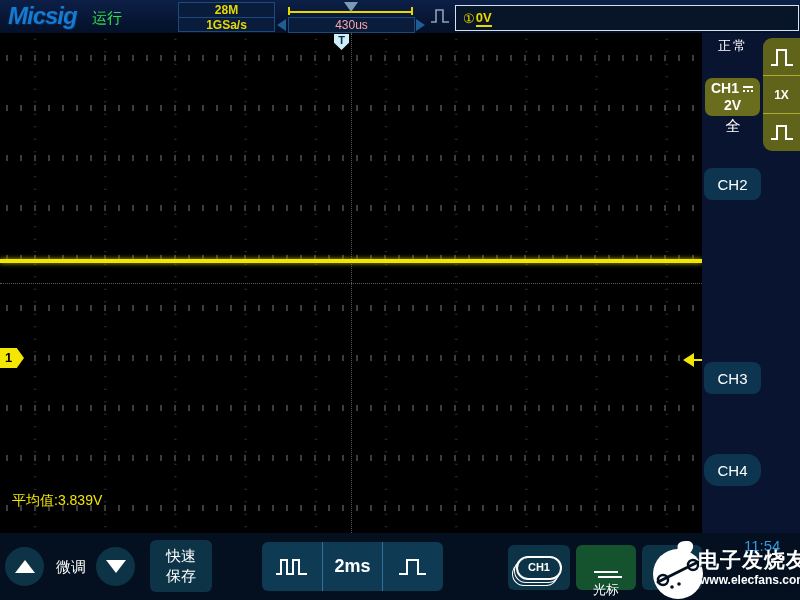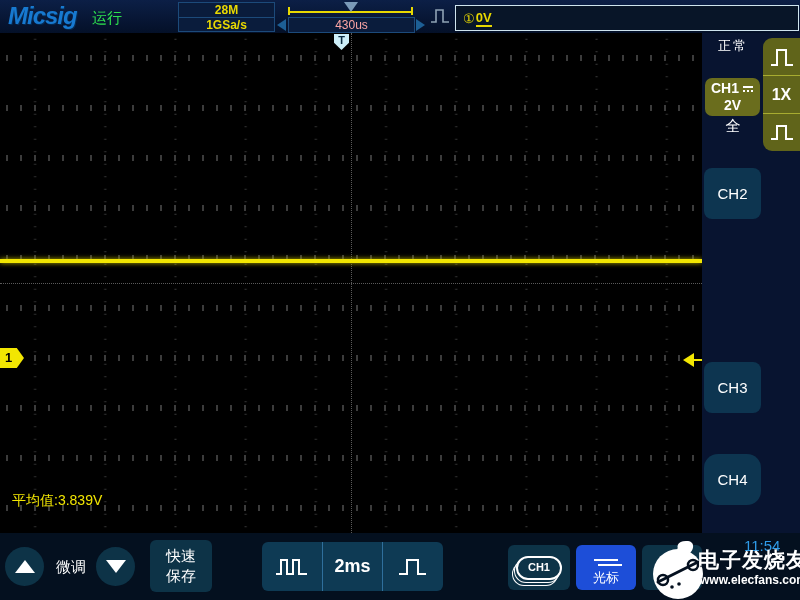--- a/index.html
+++ b/index.html
@@ -45,41 +45,41 @@
 
   
   .sidebar{left:702px;top:33px;width:98px;height:500px;background:#081430;}
   .mode{left:0;top:4px;width:62px;text-align:center;color:#fff;font-size:13px;letter-spacing:2px;}
   .ch1box{left:3px;top:45px;width:55px;height:38px;background:#6a6d1d;border-radius:7px;color:#fff;font-weight:bold;font-size:14px;text-align:center;padding-top:2px;box-sizing:border-box;line-height:17px;}
   .bwicon{display:inline-block;vertical-align:middle;margin-left:3px;}
   .quan{left:0;top:84px;width:62px;text-align:center;color:#fff;font-size:15px;}
   .probepanel{left:61px;top:5px;width:37px;height:113px;background:#60641a;border-radius:9px 0 0 9px;display:flex;flex-direction:column;align-items:center;}
   .probeseg{flex:1;display:flex;align-items:center;justify-content:center;width:100%;}
   .probediv{width:100%;height:1px;background:#a8ac30;}
-  .probetxt{color:#fff;font-size:16px;font-weight:bold;}
-  .sbtn{left:2px;width:57px;height:51px;background:#0d3550;border-radius:8px;color:#fff;font-size:15px;display:flex;align-items:center;justify-content:center;}
+  .probetxt{color:#fff;font-size:12px;font-weight:bold;}
+  .sbtn{left:2px;width:57px;height:32px;background:#0d3550;border-radius:8px;color:#fff;font-size:15px;display:flex;align-items:center;justify-content:center;}
   .btn-ch2{top:135px;} .btn-ch3{top:329px;} .btn-ch4{top:421px;border-radius:14px;}
   .levelbtn{left:2px;top:221px;width:57px;height:57px;border-radius:50%;background:#0d3550;color:#fff;font-size:15px;display:flex;align-items:center;justify-content:center;}
   .chev{left:20px;}
 
   
   .bottombar{left:0;top:533px;width:800px;height:67px;background:#04101f;}
   .circbtn{top:14px;width:39px;height:39px;border-radius:50%;background:#0d3347;display:flex;align-items:center;justify-content:center;}
   .cup{left:5px;} .cdown{left:96px;}
   .tri-up{width:0;height:0;border-left:10px solid transparent;border-right:10px solid transparent;border-bottom:13px solid #fff;}
   .tri-down{width:0;height:0;border-left:10px solid transparent;border-right:10px solid transparent;border-top:13px solid #fff;}
   .finetune{left:46px;top:25px;width:50px;text-align:center;color:#fff;font-size:15px;}
   .quicksave{left:150px;top:7px;width:62px;height:52px;background:#0d3347;border-radius:6px;color:#fff;font-size:15px;text-align:center;display:flex;flex-direction:column;align-items:center;justify-content:center;line-height:20px;}
   .tbgroup{left:262px;top:9px;width:181px;height:49px;background:#0e3a54;border-radius:6px;display:flex;}
   .tbseg{flex:1;display:flex;align-items:center;justify-content:center;color:#fff;font-size:18px;font-weight:bold;}
   .tbseg.mid{border-left:1px solid #2f6f9c;border-right:1px solid #2f6f9c;}
   .ch1btn{left:508px;top:12px;width:62px;height:45px;background:#0d3347;border-radius:6px;display:flex;align-items:center;justify-content:center;}
   .pill{width:42px;height:20px;border:2px solid #fff;border-radius:12px;background:#0d3347;color:#fff;font-size:11px;font-weight:bold;text-align:center;line-height:19px;
         box-shadow:-2px 3px 0 -1px #0d3347,-2px 3px 0 0 #fff,-4px 6px 0 -1px #0d3347,-4px 6px 0 0 #fff;}
-  .cursorbtn{left:576px;top:12px;width:60px;height:45px;background:#1d4ed8;border-radius:6px;color:#fff;text-align:center;box-sizing:border-box;padding-top:11px;}
+  .cursorbtn{left:576px;top:12px;width:60px;height:45px;background:#14532d;border-radius:6px;color:#fff;text-align:center;box-sizing:border-box;padding-top:23px;}
   .curline{width:24px;height:2px;background:#fff;margin:3px auto 0;}
   .curline.b{width:24px;margin-left:22px;}
   .curlabel{font-size:13px;margin-top:3px;}
   .hidbtn{left:642px;top:12px;width:60px;height:45px;background:#0d3347;border-radius:6px;}
   .clock{left:744px;top:4px;color:#2f9be8;font-size:15px;}
   .wm{left:648px;top:540px;width:152px;height:60px;z-index:5;}
   .wmtext{position:absolute;left:50px;top:6px;color:#fff;font-weight:bold;font-size:21px;letter-spacing:1px;text-shadow:1px 1px 1px #04101f;white-space:nowrap;}
   .wmurl{position:absolute;left:52px;top:33px;color:#fff;font-weight:bold;font-size:12px;text-shadow:1px 1px 1px #04101f;white-space:nowrap;}
 </style>
 </head>

